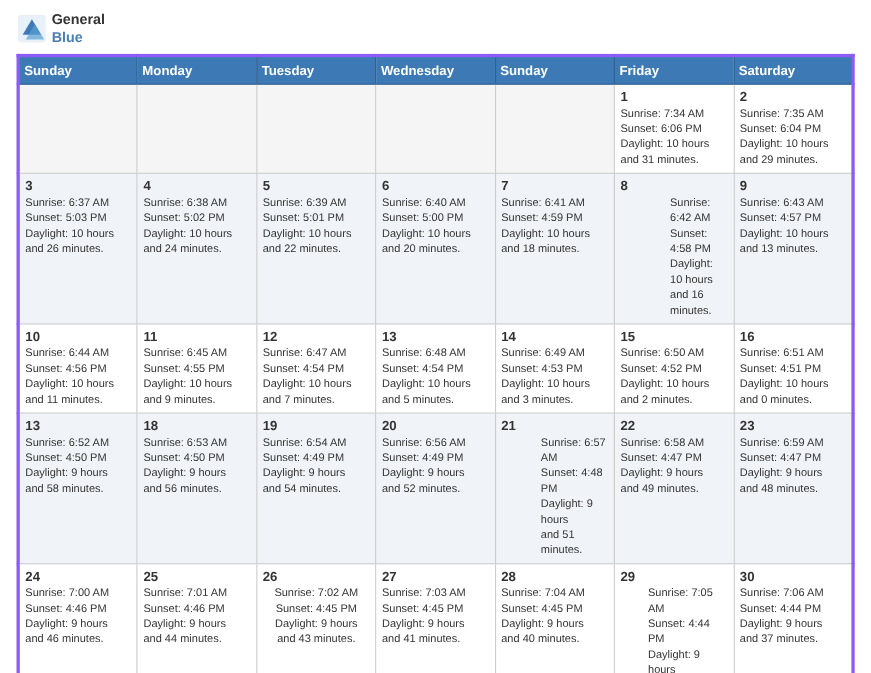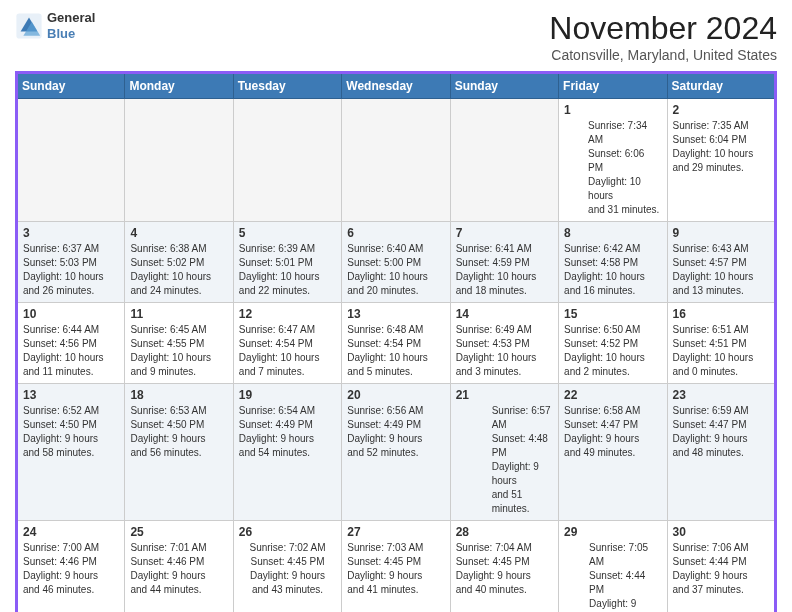--- a/index.html
+++ b/index.html
@@ -97,24 +97,20 @@
     <svg class="logo-icon" viewBox="0 0 40 40">
       <rect x="2" y="2" width="36" height="36" rx="4" fill="#e8f0f8"></rect>
       <polygon points="20,8 32,28 8,28" fill="#3d7ab5"></polygon>
       <polygon points="24,14 36,34 12,34" fill="#5a9fd4" opacity="0.7"></polygon>
     </svg>
     <div class="logo-text">
       <span class="general">General</span>
       <span class="blue">Blue</span>
     </div>
   </div>
-  <div class="title-block">
-    <div class="month-title">November 2024</div>
-    <div class="location">Catonsville, Maryland, United States</div>
-  </div>
 </div>
 
 <table class="calendar">
   <thead>
     <tr id="weekday-header">
         <th>Sunday</th>
         <th>Monday</th>
         <th>Tuesday</th>
         <th>Wednesday</th>
         <th>Sunday</th>
@@ -124,21 +120,21 @@
   </thead>
   <tbody id="calendar-body">
       <tr>
         <td class="empty"></td>
         <td class="empty"></td>
         <td class="empty"></td>
         <td class="empty"></td>
         <td class="empty"></td>
         <td>
           <div class="day-number">1</div>
-          <div class="day-info" style="white-space: pre-line; margin-left: 24px;">Sunrise: 7:34 AM
+          <div class="day-info" style="white-space: pre-line;">Sunrise: 7:34 AM
 Sunset: 6:06 PM
 Daylight: 10 hours
 and 31 minutes.</div>
         </td>
         <td>
           <div class="day-number">2</div>
           <div class="day-info" style="white-space: pre-line;">Sunrise: 7:35 AM
 Sunset: 6:04 PM
 Daylight: 10 hours
 and 29 minutes.</div>
@@ -175,21 +171,21 @@
         </td>
         <td>
           <div class="day-number">7</div>
           <div class="day-info" style="white-space: pre-line;">Sunrise: 6:41 AM
 Sunset: 4:59 PM
 Daylight: 10 hours
 and 18 minutes.</div>
         </td>
         <td>
           <div class="day-number">8</div>
-          <div class="day-info" style="white-space: pre-line;">Sunrise: 6:42 AM
+          <div class="day-info" style="white-space: pre-line; margin-left: 45px;">Sunrise: 6:42 AM
 Sunset: 4:58 PM
 Daylight: 10 hours
 and 16 minutes.</div>
         </td>
         <td>
           <div class="day-number">9</div>
           <div class="day-info" style="white-space: pre-line;">Sunrise: 6:43 AM
 Sunset: 4:57 PM
 Daylight: 10 hours
 and 13 minutes.</div>

